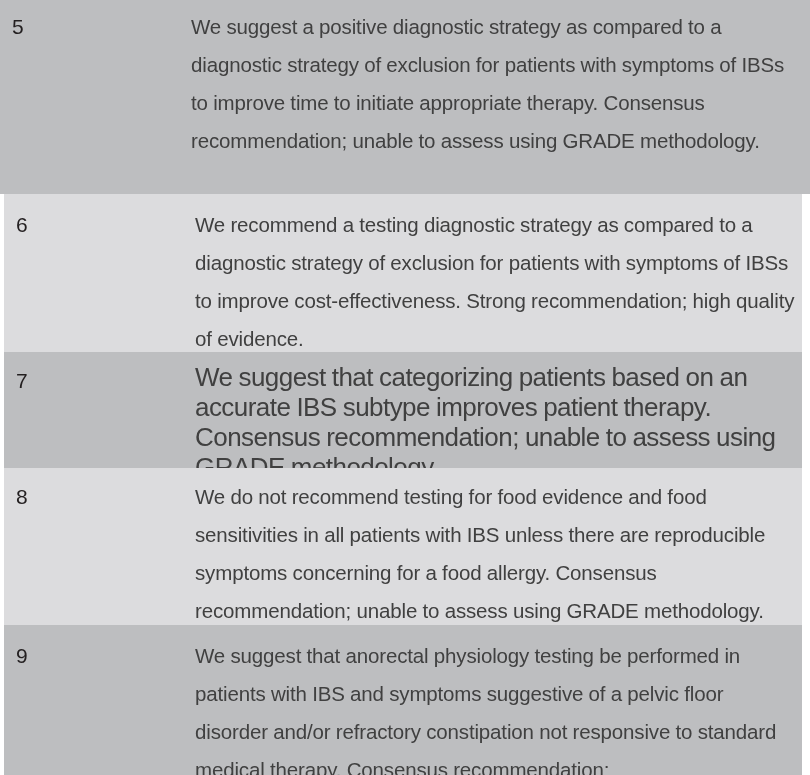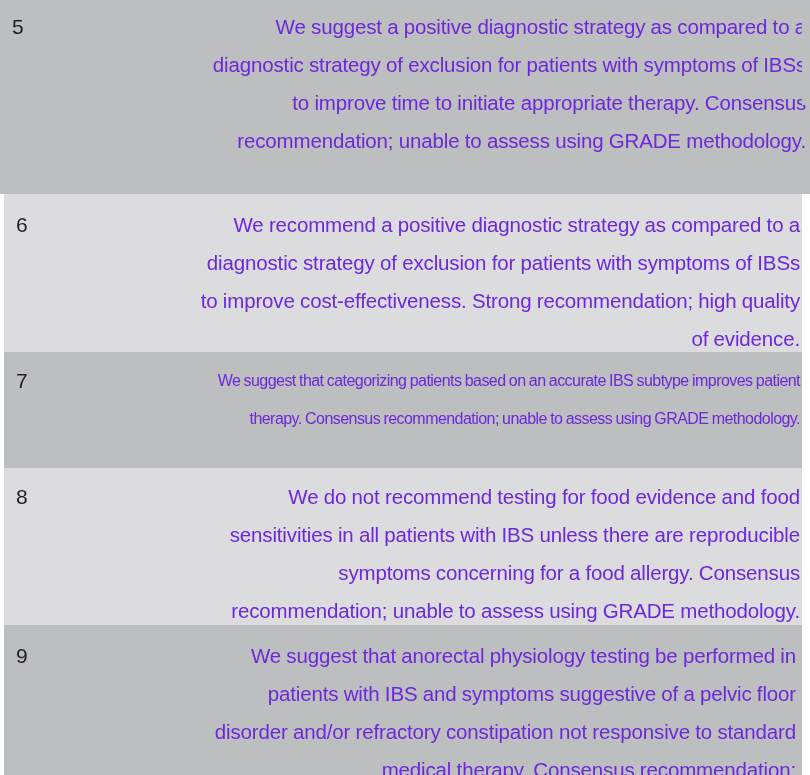--- a/index.html
+++ b/index.html
@@ -70,35 +70,34 @@
     padding-left: 12px;
     color: #231f20;
     font-size: 21px;
     line-height: 1;
   }
 
   .rec-text {
     flex: 1 1 auto;
     box-sizing: border-box;
     padding-right: 2px;
-    color: #6d28d9;
+    color: #404040;
     font-size: 20.5px;
     letter-spacing: -0.15px;
     word-spacing: -0.2px;
-    text-align: right;
   }
 
   
   .lh-wide .rec-text { line-height: 38px; }
   .lh-wide .rec-num  { padding-top: 8px; }
 
   
   .lh-tight .rec-text {
-    line-height: 38px;
-    font-size: 16px;
+    line-height: 30px;
+    font-size: 26px;
     letter-spacing: -0.55px;
     word-spacing: -0.6px;
   }
   .lh-tight .rec-num { padding-top: 8px; }
 
   
   #row-5 { top: 0px;   height: 194px; padding-top: 8px; }
   #row-6 { top: 194px; height: 158px; padding-top: 12px; }
   #row-7 { top: 352px; height: 116px; padding-top: 10px; }
   #row-8 { top: 468px; height: 157px; padding-top: 10px; }
@@ -117,21 +116,21 @@
     <div class="rec-text">We suggest a positive diagnostic strategy as compared to a diagnostic strategy of exclusion for patients with symptoms of IBSs to improve time to initiate appropriate therapy. Consensus recommendation; unable to assess using GRADE methodology.</div>
   </div>
 
   <div class="seam-mask">
     <div class="seam-left"></div>
     <div class="seam-right"></div>
   </div>
 
   <div class="rec-row row-shade-light lh-wide" id="row-6">
     <div class="rec-num">6</div>
-    <div class="rec-text">We recommend a positive diagnostic strategy as compared to a diagnostic strategy of exclusion for patients with symptoms of IBSs to improve cost-effectiveness. Strong recommendation; high quality of evidence.</div>
+    <div class="rec-text">We recommend a testing diagnostic strategy as compared to a diagnostic strategy of exclusion for patients with symptoms of IBSs to improve cost-effectiveness. Strong recommendation; high quality of evidence.</div>
   </div>
 
   <div class="rec-row row-shade-dark lh-tight" id="row-7">
     <div class="rec-num">7</div>
     <div class="rec-text">We suggest that categorizing patients based on an accurate IBS subtype improves patient therapy. Consensus recommendation; unable to assess using GRADE methodology.</div>
   </div>
 
   <div class="rec-row row-shade-light lh-wide" id="row-8">
     <div class="rec-num">8</div>
     <div class="rec-text">We do not recommend testing for food evidence and food sensitivities in all patients with IBS unless there are reproducible symptoms concerning for a food allergy. Consensus recommendation; unable to assess using GRADE methodology.</div>

